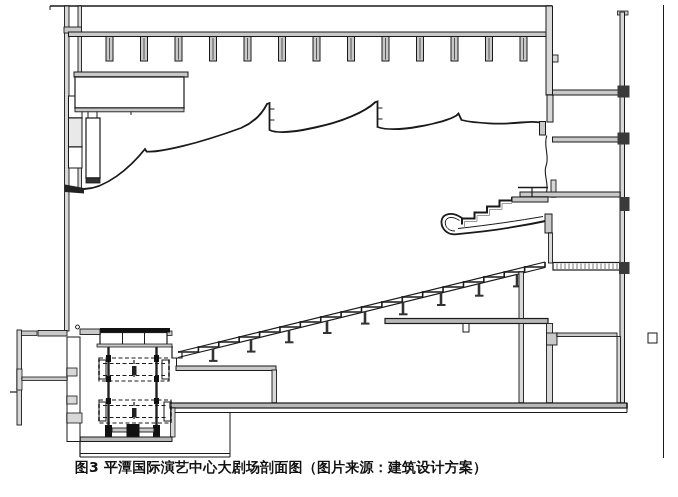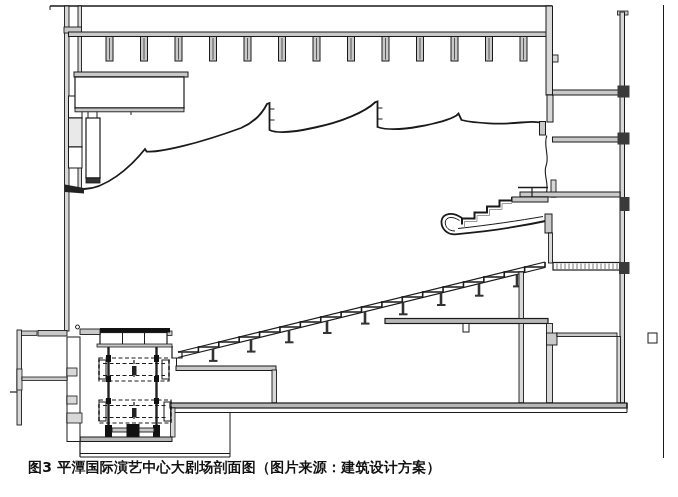--- a/index.html
+++ b/index.html
@@ -1,22 +1,22 @@
 <!DOCTYPE html>
 <html><head>
 <meta charset="utf-8">
 <style>
   html,body{margin:0;padding:0;background:#ffffff;}
   .page{position:relative;width:678px;height:497px;background:#fff;overflow:hidden;
         font-family:"Liberation Sans","DejaVu Sans",sans-serif;}
   .drawing-wrap{position:absolute;left:0;top:0;width:678px;height:458px;}
   svg{display:block;}
-  .caption{position:absolute;left:0;top:459px;width:562px;text-align:left;
+  .caption{position:absolute;left:0;top:459px;width:562px;text-align:center;
            font-size:14px;font-weight:600;color:#111;letter-spacing:0.2px;
-           font-family:"DejaVu Sans","Liberation Sans",sans-serif;padding-left:28px;}
+           font-family:"DejaVu Sans","Liberation Sans",sans-serif;}
   .ln{stroke:#1a1a1a;fill:none;}
 </style>
 </head>
 <body>
 
 <div class="page">
   <div class="drawing-wrap">
   <svg width="678" height="458" viewBox="0 0 678 458" xmlns="http://www.w3.org/2000/svg">
     <defs>
       <g id="hanger">

